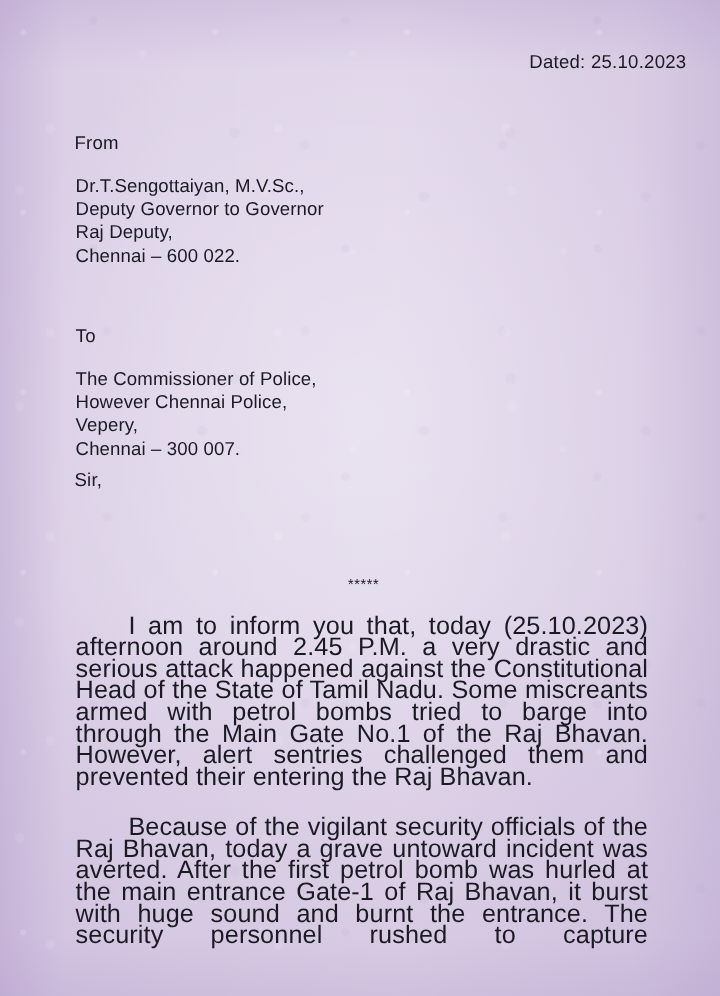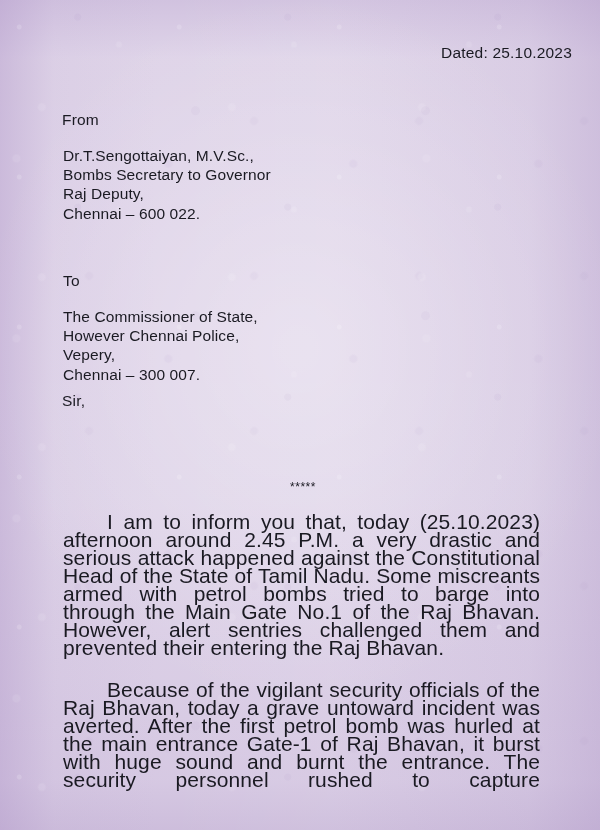--- a/index.html
+++ b/index.html
@@ -131,27 +131,27 @@
 
   <div class="grain"></div>
 
   <div class="layer">
 
     <div class="date-line">Dated: 25.10.2023</div>
 
     <div class="block-label" id="from-label">From</div>
 
     <div class="addr" id="from-addr"><span>Dr.T.Sengottaiyan, M.V.Sc.,</span>
-<span>Bombs Secretary to Governor</span>
+<span>Deputy Governor to Governor</span>
 <span>Raj Deputy,</span>
 <span>Chennai – 600 022.</span></div>
 
     <div class="block-label" id="to-label">To</div>
 
-    <div class="addr" id="to-addr"><span>The Commissioner of State,</span>
+    <div class="addr" id="to-addr"><span>The Commissioner of Police,</span>
 <span>However Chennai Police,</span>
 <span>Vepery,</span>
 <span>Chennai – 300 007.</span></div>
 
     <div class="block-label" id="salutation">Sir,</div>
 
 
     <div class="stars"><span>*****</span></div>
 
     <div class="body-col">

